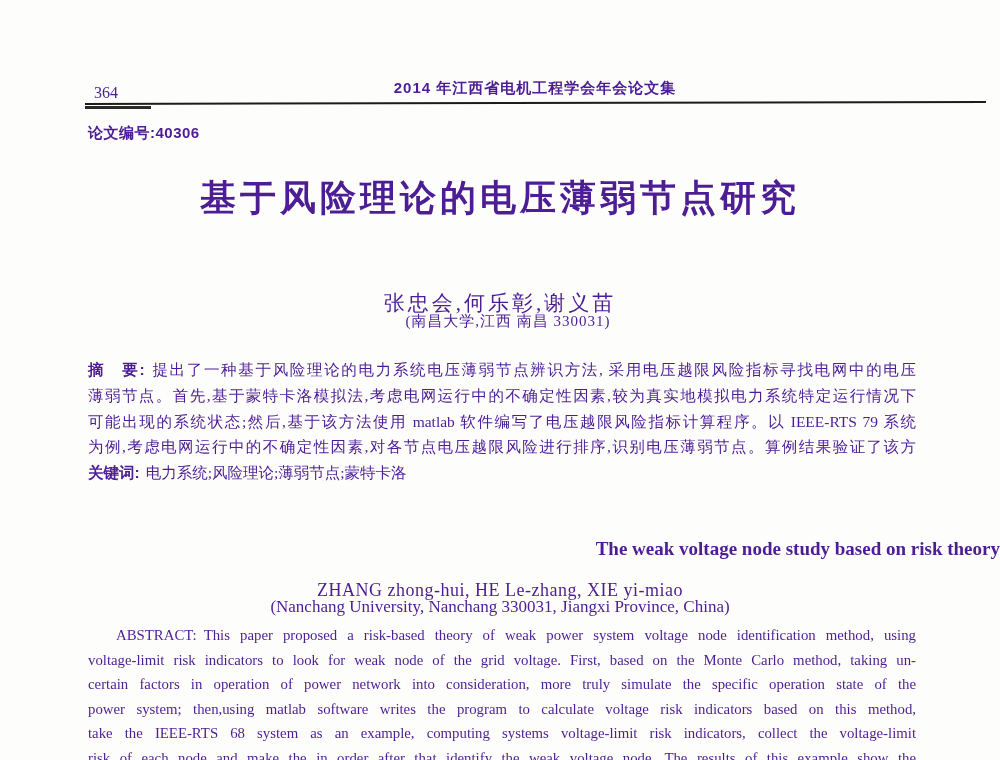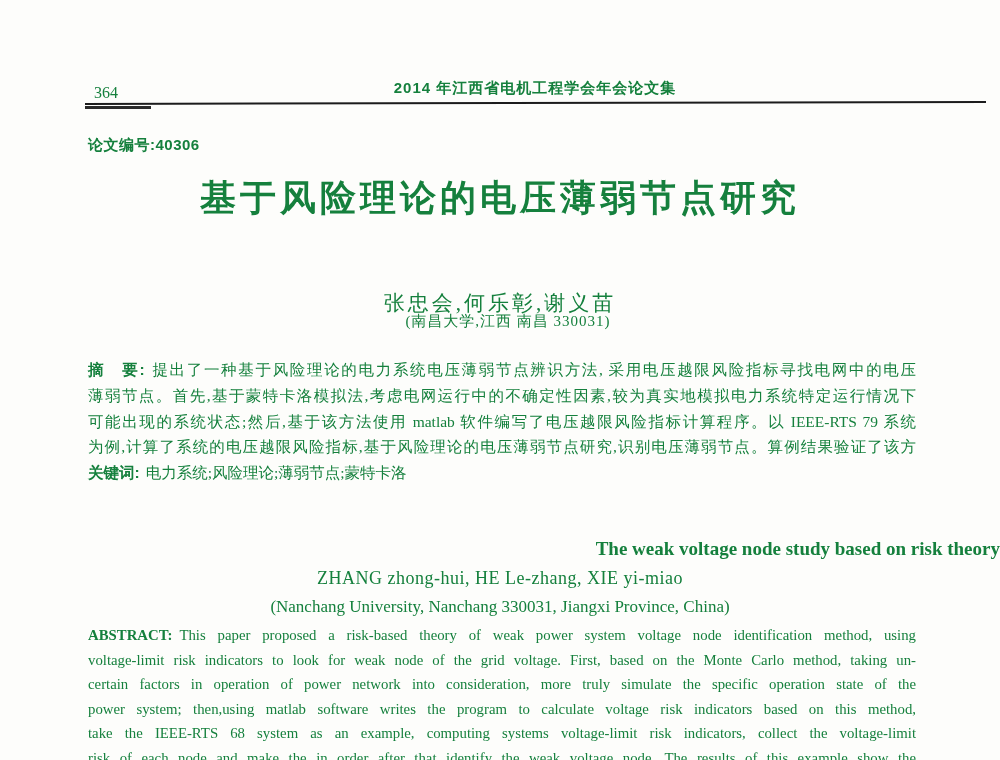--- a/index.html
+++ b/index.html
@@ -1,49 +1,49 @@
 <!DOCTYPE html>
 <html><head>
 <meta charset="utf-8">
 <style>
   html,body{margin:0;padding:0;background:#e8e8e8;}
   .page{
     position:relative;width:1000px;height:760px;overflow:hidden;
-    background:#fdfdfb;color:#15803d;
+    background:#fdfdfb;color:#4c1d95;
   }
   .serif{font-family:"Liberation Serif","DejaVu Serif",serif;}
   .sans{font-family:"Liberation Sans","DejaVu Sans",sans-serif;}
 
   #pgnum{position:absolute;left:94px;top:84px;font-size:16px;}
   #runhead{position:absolute;left:0;top:79px;width:1070px;text-align:center;
            font-size:15px;font-weight:bold;letter-spacing:1px;}
   #rule-main{position:absolute;left:85px;top:102px;width:901px;height:2px;
              background:#1c1c1c;transform:rotate(-0.12deg);}
   #rule-seg{position:absolute;left:85px;top:106px;width:66px;height:3px;background:#2a2a2a;}
 
-  #paperid{position:absolute;left:88px;top:136px;font-size:15px;font-weight:bold;letter-spacing:0.5px;}
+  #paperid{position:absolute;left:88px;top:124px;font-size:15px;font-weight:bold;letter-spacing:0.5px;}
 
   #title{position:absolute;left:0;top:174px;width:1000px;margin:0;text-align:center;
          font-size:36px;font-weight:bold;letter-spacing:4px;}
   #authors{position:absolute;left:0;top:259px;width:1000px;text-align:center;
            font-size:21px;letter-spacing:3px;margin-top:30px;}
   #affil{position:absolute;left:8px;top:312px;width:1000px;text-align:center;
          font-size:15px;letter-spacing:1px;}
 
   #abs-cn{position:absolute;left:88px;top:357px;width:828px;
           font-size:15.5px;line-height:25.8px;}
   #abs-en{position:absolute;left:88px;top:623px;width:828px;
           font-size:14.8px;line-height:24.6px;}
   .jline{text-align:justify;text-align-last:justify;}
-  .lead{font-weight:bold;padding-right:7px;}
+  .lead{font-weight:normal;padding-right:7px;margin-left:28px;}
   .lead-cn{font-weight:bold;padding-right:6px;margin-top:43px;}
 
   #en-title{position:absolute;left:0;top:538px;width:1000px;text-align:right;
             font-size:19px;font-weight:bold;}
-  #en-authors{position:absolute;left:0;top:568px;width:1000px;text-align:center;
+  #en-authors{position:absolute;left:0;top:580px;width:1000px;text-align:center;
               font-size:18px;letter-spacing:0.5px;}
   #en-affil{position:absolute;left:0;top:597px;width:1000px;text-align:center;
             font-size:17px;}
 </style>
 </head>
 <body>
 
 <div class="page serif">
 
   <div id="pgnum" class="serif">364</div>
@@ -54,21 +54,21 @@
   <div id="paperid" class="sans">论文编号:40306</div>
 
   <h1 id="title" class="sans">基于风险理论的电压薄弱节点研究</h1>
   <div id="authors" class="serif">张忠会,何乐彰,谢义苗</div>
   <div id="affil" class="serif">(南昌大学,江西 南昌 330031)</div>
 
   <div id="abs-cn" class="serif">
     <div class="jline"><span class="lead-cn sans">摘　要:</span><span>提出了一种基于风险理论的电力系统电压薄弱节点辨识方法, 采用电压越限风险指标寻找电网中的电压</span></div>
     <div class="jline">薄弱节点。首先,基于蒙特卡洛模拟法,考虑电网运行中的不确定性因素,较为真实地模拟电力系统特定运行情况下</div>
     <div class="jline">可能出现的系统状态;然后,基于该方法使用 matlab 软件编写了电压越限风险指标计算程序。以 IEEE-RTS 79 系统</div>
-    <div class="jline">为例,计算了系统的电压越限风险指标,基于风险理论的电压薄弱节点研究,识别电压薄弱节点。算例结果验证了该方</div>
+    <div class="jline">为例,考虑电网运行中的不确定性因素,对各节点电压越限风险进行排序,识别电压薄弱节点。算例结果验证了该方</div>
     <div><span class="lead-cn sans">关键词:</span><span>电力系统;风险理论;薄弱节点;蒙特卡洛</span></div>
   </div>
 
   <div id="en-title" class="serif">The weak voltage node study based on risk theory</div>
   <div id="en-authors" class="serif">ZHANG zhong-hui, HE Le-zhang, XIE yi-miao</div>
   <div id="en-affil" class="serif">(Nanchang University, Nanchang 330031, Jiangxi Province, China)</div>
 
   <div id="abs-en" class="serif">
     <div class="jline"><span class="lead">ABSTRACT:</span><span>This paper proposed a risk-based theory of weak power system voltage node identification method, using</span></div>
     <div class="jline">voltage-limit risk indicators to look for weak node of the grid voltage. First, based on the Monte Carlo method, taking un-</div>

